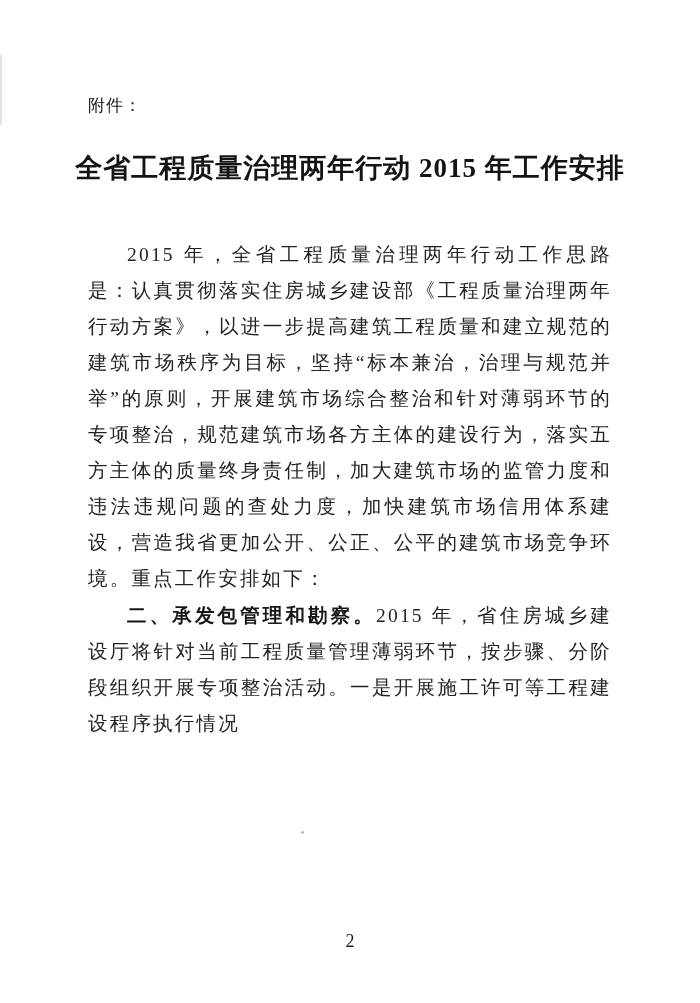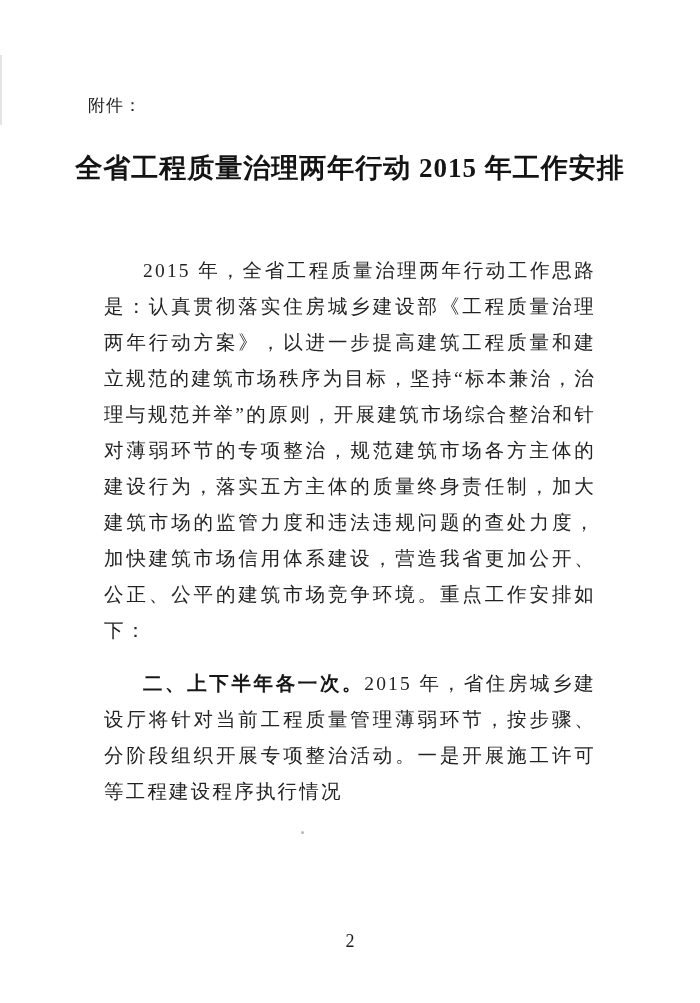--- a/index.html
+++ b/index.html
@@ -59,21 +59,21 @@
     top: 237px;
     width: 524px;
     font-size: 19.5px;
     line-height: 36px;
     letter-spacing: 2.2px;
     text-align: justify;
     text-justify: inter-character;
     color: #232323;
   }
   .para {
-    margin: 16px;
+    margin: 0;
     text-indent: 2em;
   }
   .seg-bold {
     font-weight: bold;
     color: #161616;
     font-family: "Liberation Sans", "DejaVu Sans", sans-serif;
   }
   .page-number {
     position: absolute;
     left: 0;
@@ -90,17 +90,17 @@
 <div class="page">
   <div class="edge-artifact"></div>
   <div class="speck"></div>
 
   <div class="attachment">附件：</div>
 
   <h1 class="title">全省工程质量治理两年行动 2015 年工作安排</h1>
 
   <div class="body-text">
       <p class="para"><span>2015 年，全省工程质量治理两年行动工作思路是：认真贯彻落实住房城乡建设部《工程质量治理两年行动方案》，以进一步提高建筑工程质量和建立规范的建筑市场秩序为目标，坚持“标本兼治，治理与规范并举”的原则，开展建筑市场综合整治和针对薄弱环节的专项整治，规范建筑市场各方主体的建设行为，落实五方主体的质量终身责任制，加大建筑市场的监管力度和违法违规问题的查处力度，加快建筑市场信用体系建设，营造我省更加公开、公正、公平的建筑市场竞争环境。重点工作安排如下：</span></p>
-      <p class="para"><span class="seg-bold">二、上下半年各一次。</span><span>2015 年，省住房城乡建设厅将针对当前工程质量管理薄弱环节，按步骤、分阶段组织开展专项整治活动。一是开展施工许可等工程建设程序执行情况</span></p>
+      <p class="para"><span class="seg-bold">二、承发包管理和勘察。</span><span>2015 年，省住房城乡建设厅将针对当前工程质量管理薄弱环节，按步骤、分阶段组织开展专项整治活动。一是开展施工许可等工程建设程序执行情况</span></p>
     </div>
 
   <div class="page-number">2</div>
 </div>
 
 </body></html>

